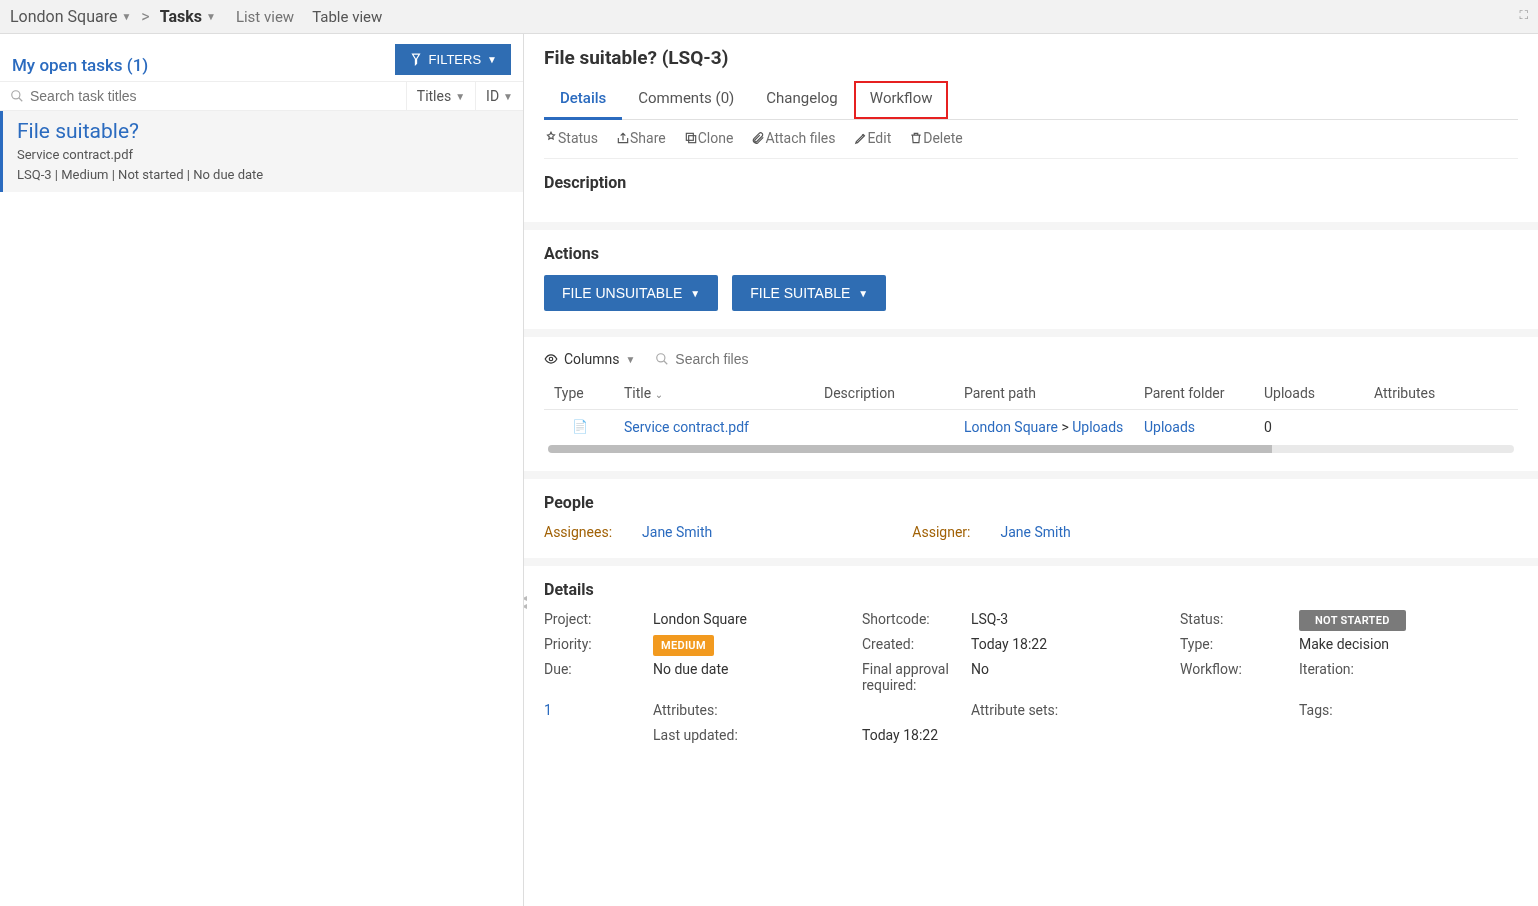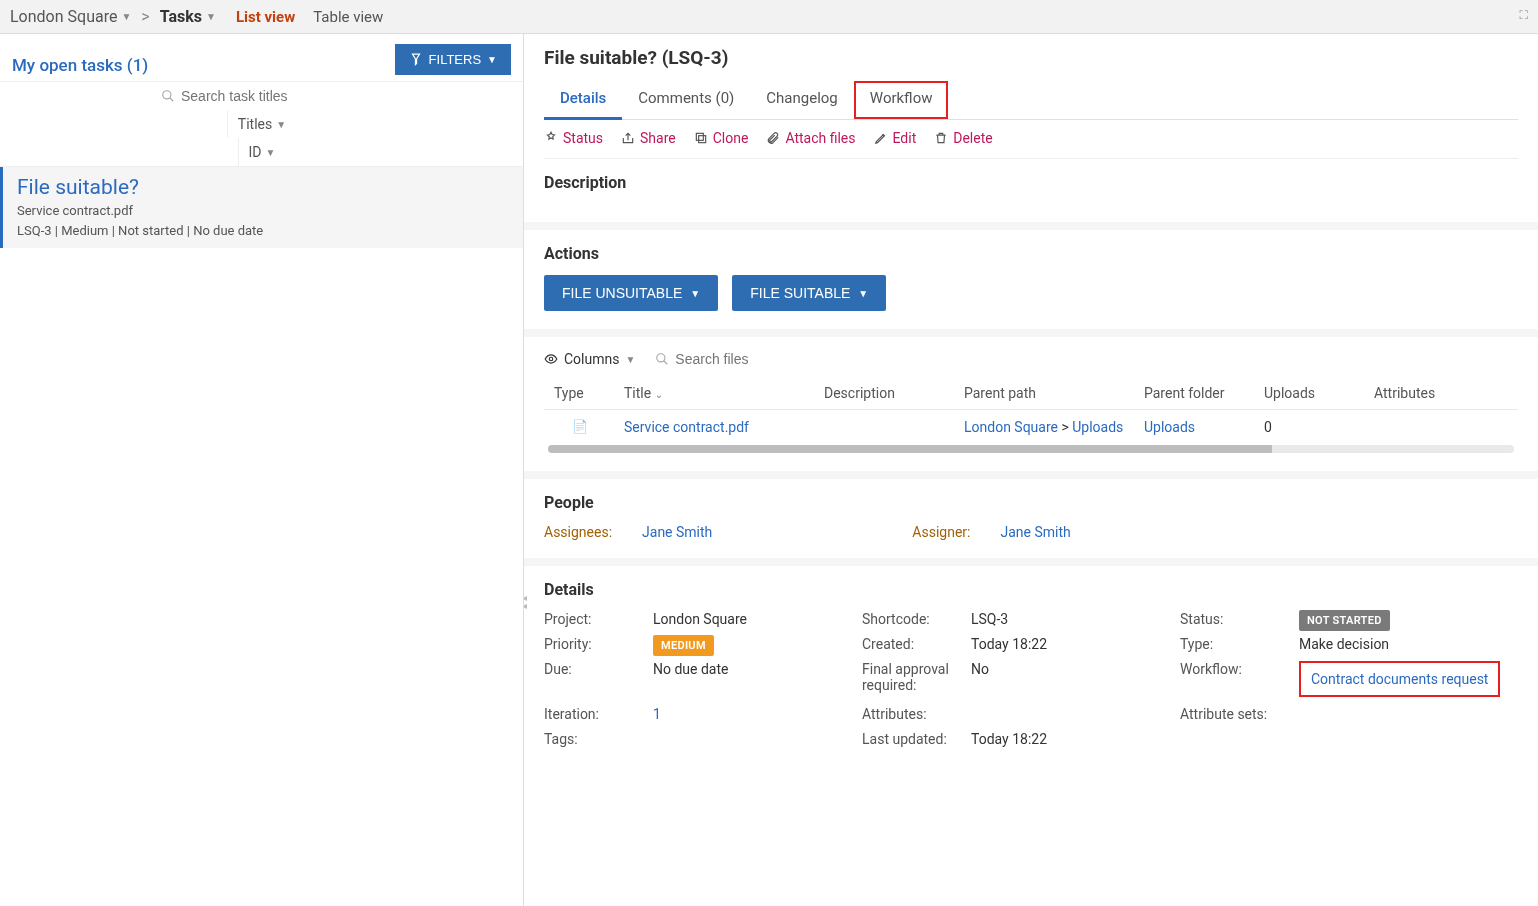--- a/index.html
+++ b/index.html
@@ -5,49 +5,49 @@
   * { box-sizing: border-box; margin: 0; padding: 0; }
   body { font-family: -apple-system, BlinkMacSystemFont, "Segoe UI", Roboto, Arial, sans-serif; font-size: 14px; color: #333; background: #fff; width: 1538px; height: 906px; overflow: hidden; }
   a { text-decoration: none; }
 
   .topbar { display: flex; align-items: center; height: 34px; background: #f2f2f2; border-bottom: 1px solid #ddd; padding: 0 10px; position: relative; }
   .breadcrumb { display: flex; align-items: center; gap: 6px; font-size: 16px; color: #555; }
   .breadcrumb .crumb { display: flex; align-items: center; gap: 4px; cursor: pointer; }
   .breadcrumb .crumb strong { font-weight: 700; color: #333; }
   .breadcrumb .sep { color: #888; margin: 0 4px; }
   .view-toggle { margin-left: 20px; display: flex; gap: 18px; font-size: 15px; }
-  .view-toggle .active { color: #c2410c; font-weight: 700; }
+  .view-toggle .active { color: #737373; font-weight: 400; }
   .view-toggle .inactive { color: #555; }
   .caret-down { font-size: 10px; color: #888; }
   .expand-icon { position: absolute; right: 10px; top: 8px; color: #888; cursor: pointer; font-size: 12px; }
 
   .main { display: flex; height: calc(906px - 34px); }
   .left { width: 524px; border-right: 1px solid #ddd; display: flex; flex-direction: column; }
   .left-header { display: flex; align-items: flex-end; justify-content: space-between; padding: 10px 12px 6px; border-bottom: 1px solid #eee; }
   .left-title { color: #2b6bbf; font-size: 17px; font-weight: 500; }
   .filters-btn { background: #2f6db3; color: #fff; padding: 8px 14px; border: none; cursor: pointer; font-size: 13px; display: flex; align-items: center; gap: 6px; margin-left: 18px; }
-  .search-row { display: flex; align-items: center; border-bottom: 1px solid #eee; flex-direction: column; }
+  .search-row { display: flex; align-items: flex-end; border-bottom: 1px solid #eee; }
   .search-box { flex: 1; display: flex; align-items: center; gap: 6px; padding: 6px 10px; color: #aaa; }
   .search-box input { border: none; outline: none; flex: 1; font-size: 14px; color: #333; }
   .sort-cell { border-left: 1px solid #eee; padding: 6px 10px; display: flex; align-items: center; gap: 4px; color: #555; cursor: pointer; font-size: 14px; }
   .task-item { border-left: 3px solid #2b6bbf; background: #f5f5f5; padding: 8px 14px; cursor: pointer; }
   .task-item .title { color: #2b6bbf; font-size: 21px; margin-bottom: 2px; }
   .task-item .sub { color: #555; font-size: 13px; line-height: 1.5; }
 
   .right { flex: 1; overflow-y: auto; padding: 0; position: relative; }
   .right-inner { padding: 12px 20px 40px; }
   .task-heading { font-size: 19px; font-weight: 700; color: #333; margin-bottom: 12px; }
 
   .tabs { display: flex; gap: 0; border-bottom: 1px solid #e0e0e0; margin-bottom: 0; }
   .tab { padding: 8px 16px 10px; cursor: pointer; font-size: 15px; color: #555; position: relative; }
   .tab.active { color: #2b6bbf; border-bottom: 3px solid #2b6bbf; margin-bottom: -1px; font-weight: 500; }
   .tab.boxed { border: 2px solid #e62020; padding: 6px 14px 8px; }
 
   .toolbar { display: flex; gap: 18px; padding: 10px 0 12px; border-bottom: 1px solid #eee; margin-bottom: 0; }
-  .toolbar .tbtn { display: flex; align-items: center; gap: 5px; color: #be185d; cursor: pointer; font-size: 14px; }
+  .toolbar .tbtn { display: flex; align-items: center; color: #737373; cursor: pointer; font-size: 14px; }
   .toolbar .tbtn svg, .toolbar .tbtn .ico { width: 14px; height: 14px; }
 
   .section { border-top: 8px solid #f5f5f5; padding: 14px 0 18px; margin: 0 -20px; }
   .section-inner { padding: 0 20px; }
   .section h3 { font-size: 16px; font-weight: 700; color: #333; margin-bottom: 12px; }
 
   .action-btns { display: flex; gap: 14px; }
   .primary-btn { background: #2f6db3; color: #fff; border: none; padding: 10px 18px; font-size: 14px; font-weight: 500; cursor: pointer; display: flex; align-items: center; gap: 8px; border-radius: 2px; }
 
   .wf-controls { display: flex; align-items: center; gap: 20px; margin-bottom: 10px; }
@@ -64,21 +64,21 @@
 
   .people-row { display: flex; gap: 80px; }
   .people-item { display: flex; gap: 30px; align-items: center; }
   .people-item .label { color: #a16207; }
   .people-item a { color: #2b6bbf; }
 
   .detail-grid { display: grid; grid-template-columns: 100px 200px 100px 200px 110px 1fr; row-gap: 22px; column-gap: 10px; align-items: start; gap: 9px; }
   .detail-grid .dl { color: #555; font-size: 14px; }
   .detail-grid .dv { color: #333; font-size: 14px; }
   .detail-grid .dv a { color: #2b6bbf; }
-  .badge-grey { background: #7a7a7a; color: #fff; font-size: 11px; padding: 4px 8px; font-weight: 600; letter-spacing: 0.3px; border-radius: 2px; }
+  .badge-grey { background: #7a7a7a; color: #fff; font-size: 11px; padding: 4px 16px; font-weight: 600; letter-spacing: 0.3px; border-radius: 2px; }
   .badge-orange { background: #f29a1f; color: #fff; font-size: 11px; padding: 4px 8px; font-weight: 600; letter-spacing: 0.3px; border-radius: 2px; }
 
   .red-box-link { border: 2px solid #e62020; padding: 8px 10px; display: inline-block; }
 
   .collapse-handle { position: absolute; left: -2px; top: 560px; color: #bbb; font-size: 10px; line-height: 8px; }
   .collapse-handle div { cursor: pointer; }
 
   .icon-sm { width: 14px; height: 14px; display: inline-block; }
 </style>
 </head>
@@ -297,21 +297,20 @@
             <div class="dl">Created:</div>
             <div class="dv">Today 18:22</div>
             <div class="dl">Type:</div>
             <div class="dv">Make decision</div>
 
             <div class="dl">Due:</div>
             <div class="dv">No due date</div>
             <div class="dl">Final approval required:</div>
             <div class="dv">No</div>
             <div class="dl">Workflow:</div>
-            <div class="dv"><span class="red-box-link"><a href="#">Contract documents request</a></span></div>
 
             <div class="dl">Iteration:</div>
             <div class="dv"><a href="#">1</a></div>
             <div class="dl">Attributes:</div>
             <div class="dv"></div>
             <div class="dl">Attribute sets:</div>
             <div class="dv"></div>
 
             <div class="dl">Tags:</div>
             <div class="dv"></div>

